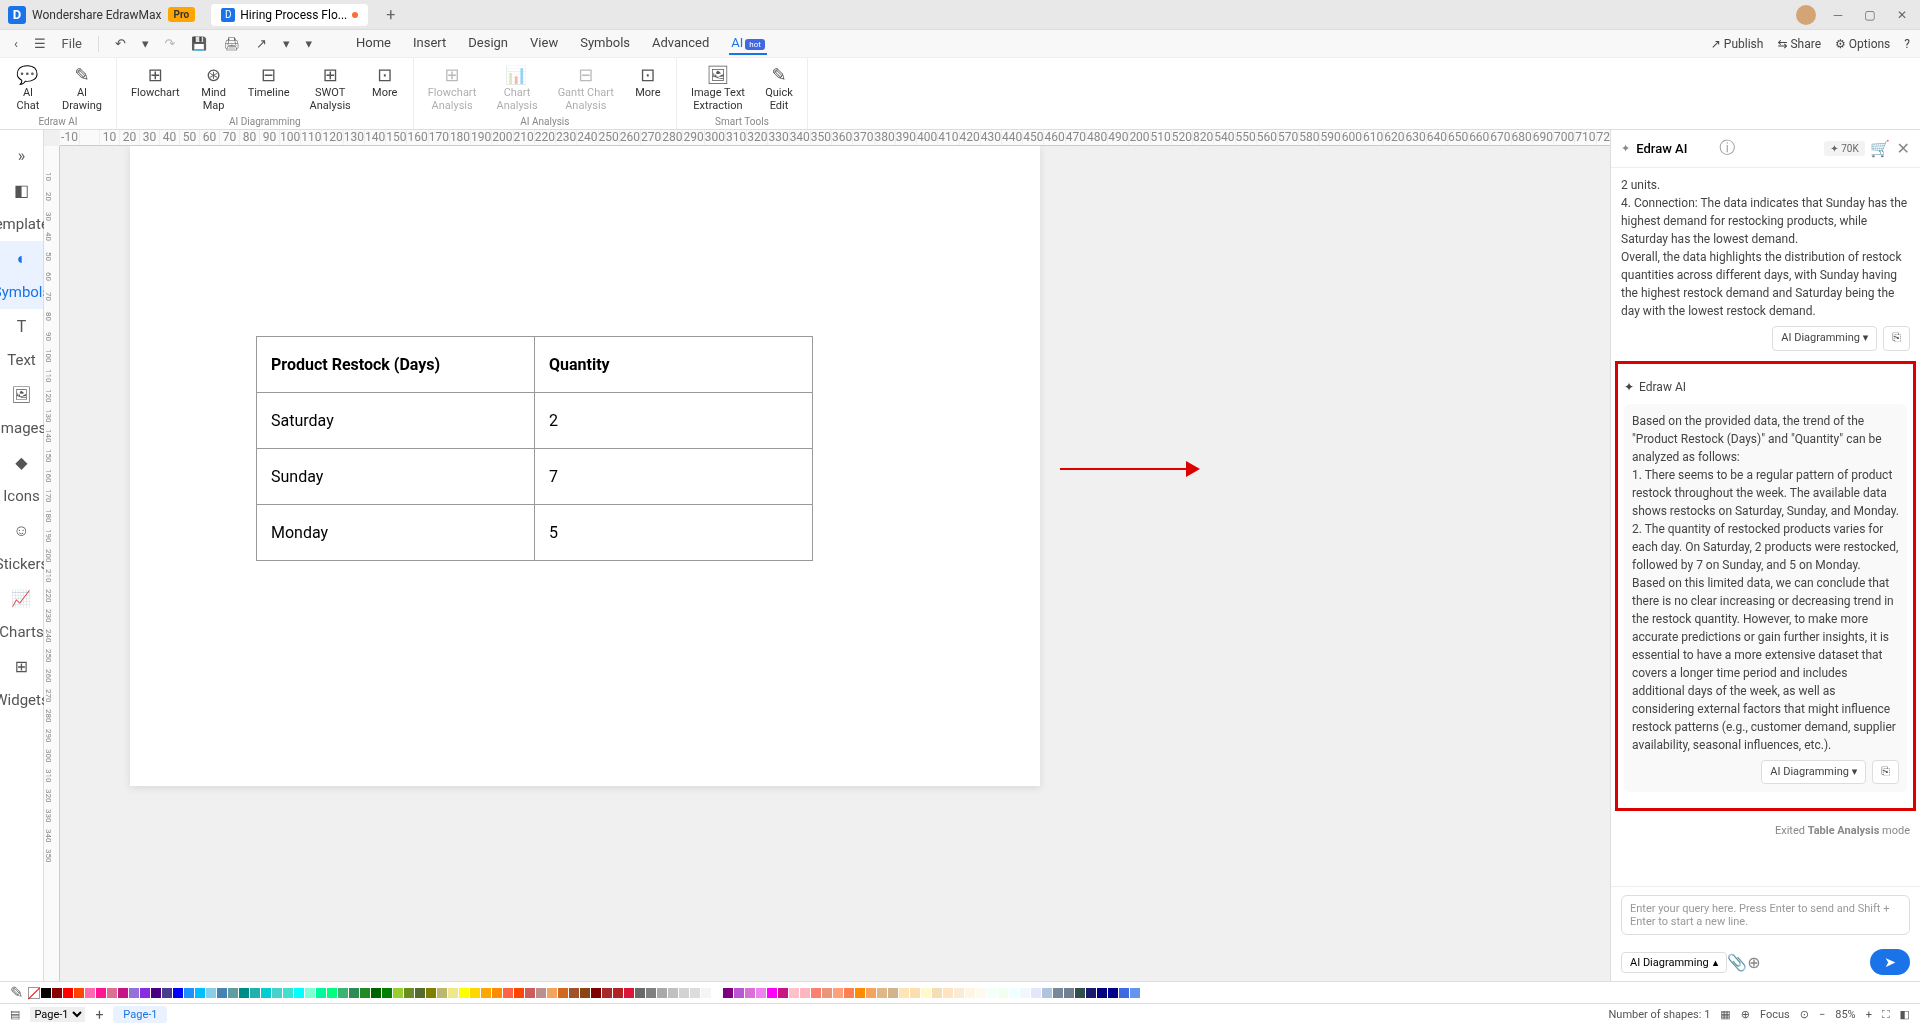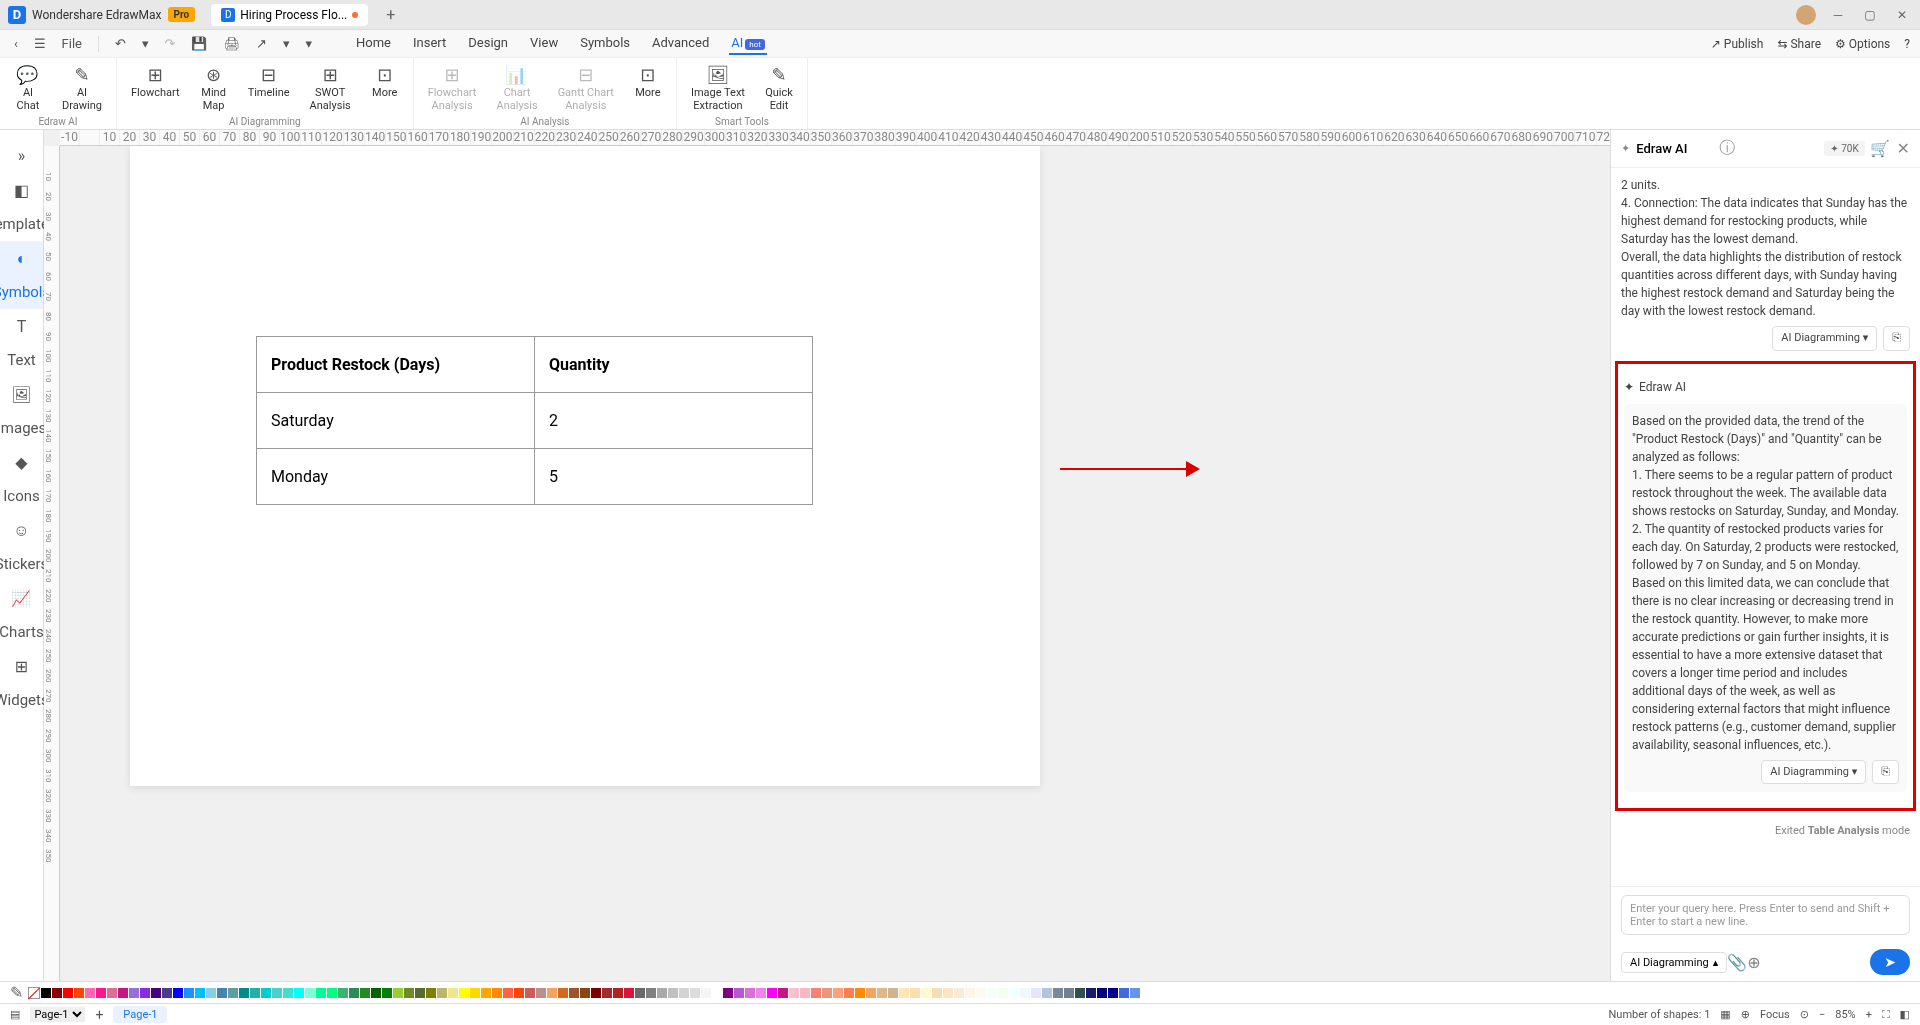--- a/index.html
+++ b/index.html
@@ -332,21 +332,21 @@
         <span>430</span>
         <span>440</span>
         <span>450</span>
         <span>460</span>
         <span>470</span>
         <span>480</span>
         <span>490</span>
         <span>200</span>
         <span>510</span>
         <span>520</span>
-        <span>530</span>
+        <span>820</span>
         <span>540</span>
         <span>550</span>
         <span>560</span>
         <span>570</span>
         <span>580</span>
         <span>590</span>
         <span>600</span>
         <span>610</span>
         <span>620</span>
         <span>630</span>
@@ -406,20 +406,24 @@
       <div class="page">
         <table class="data-table">
           <tbody>
               <tr>
             <td>Product Restock (Days)</td>
             <td>Quantity</td>
           </tr>
           <tr>
             <td>Saturday</td>
             <td>2</td>
+          </tr>
+          <tr>
+            <td>Sunday</td>
+            <td>7</td>
           </tr>
           <tr>
             <td>Monday</td>
             <td>5</td>
           </tr>
         </tbody>
           </table>
       </div>
       <div class="arrow">
         <div class="arrow-line"></div>

